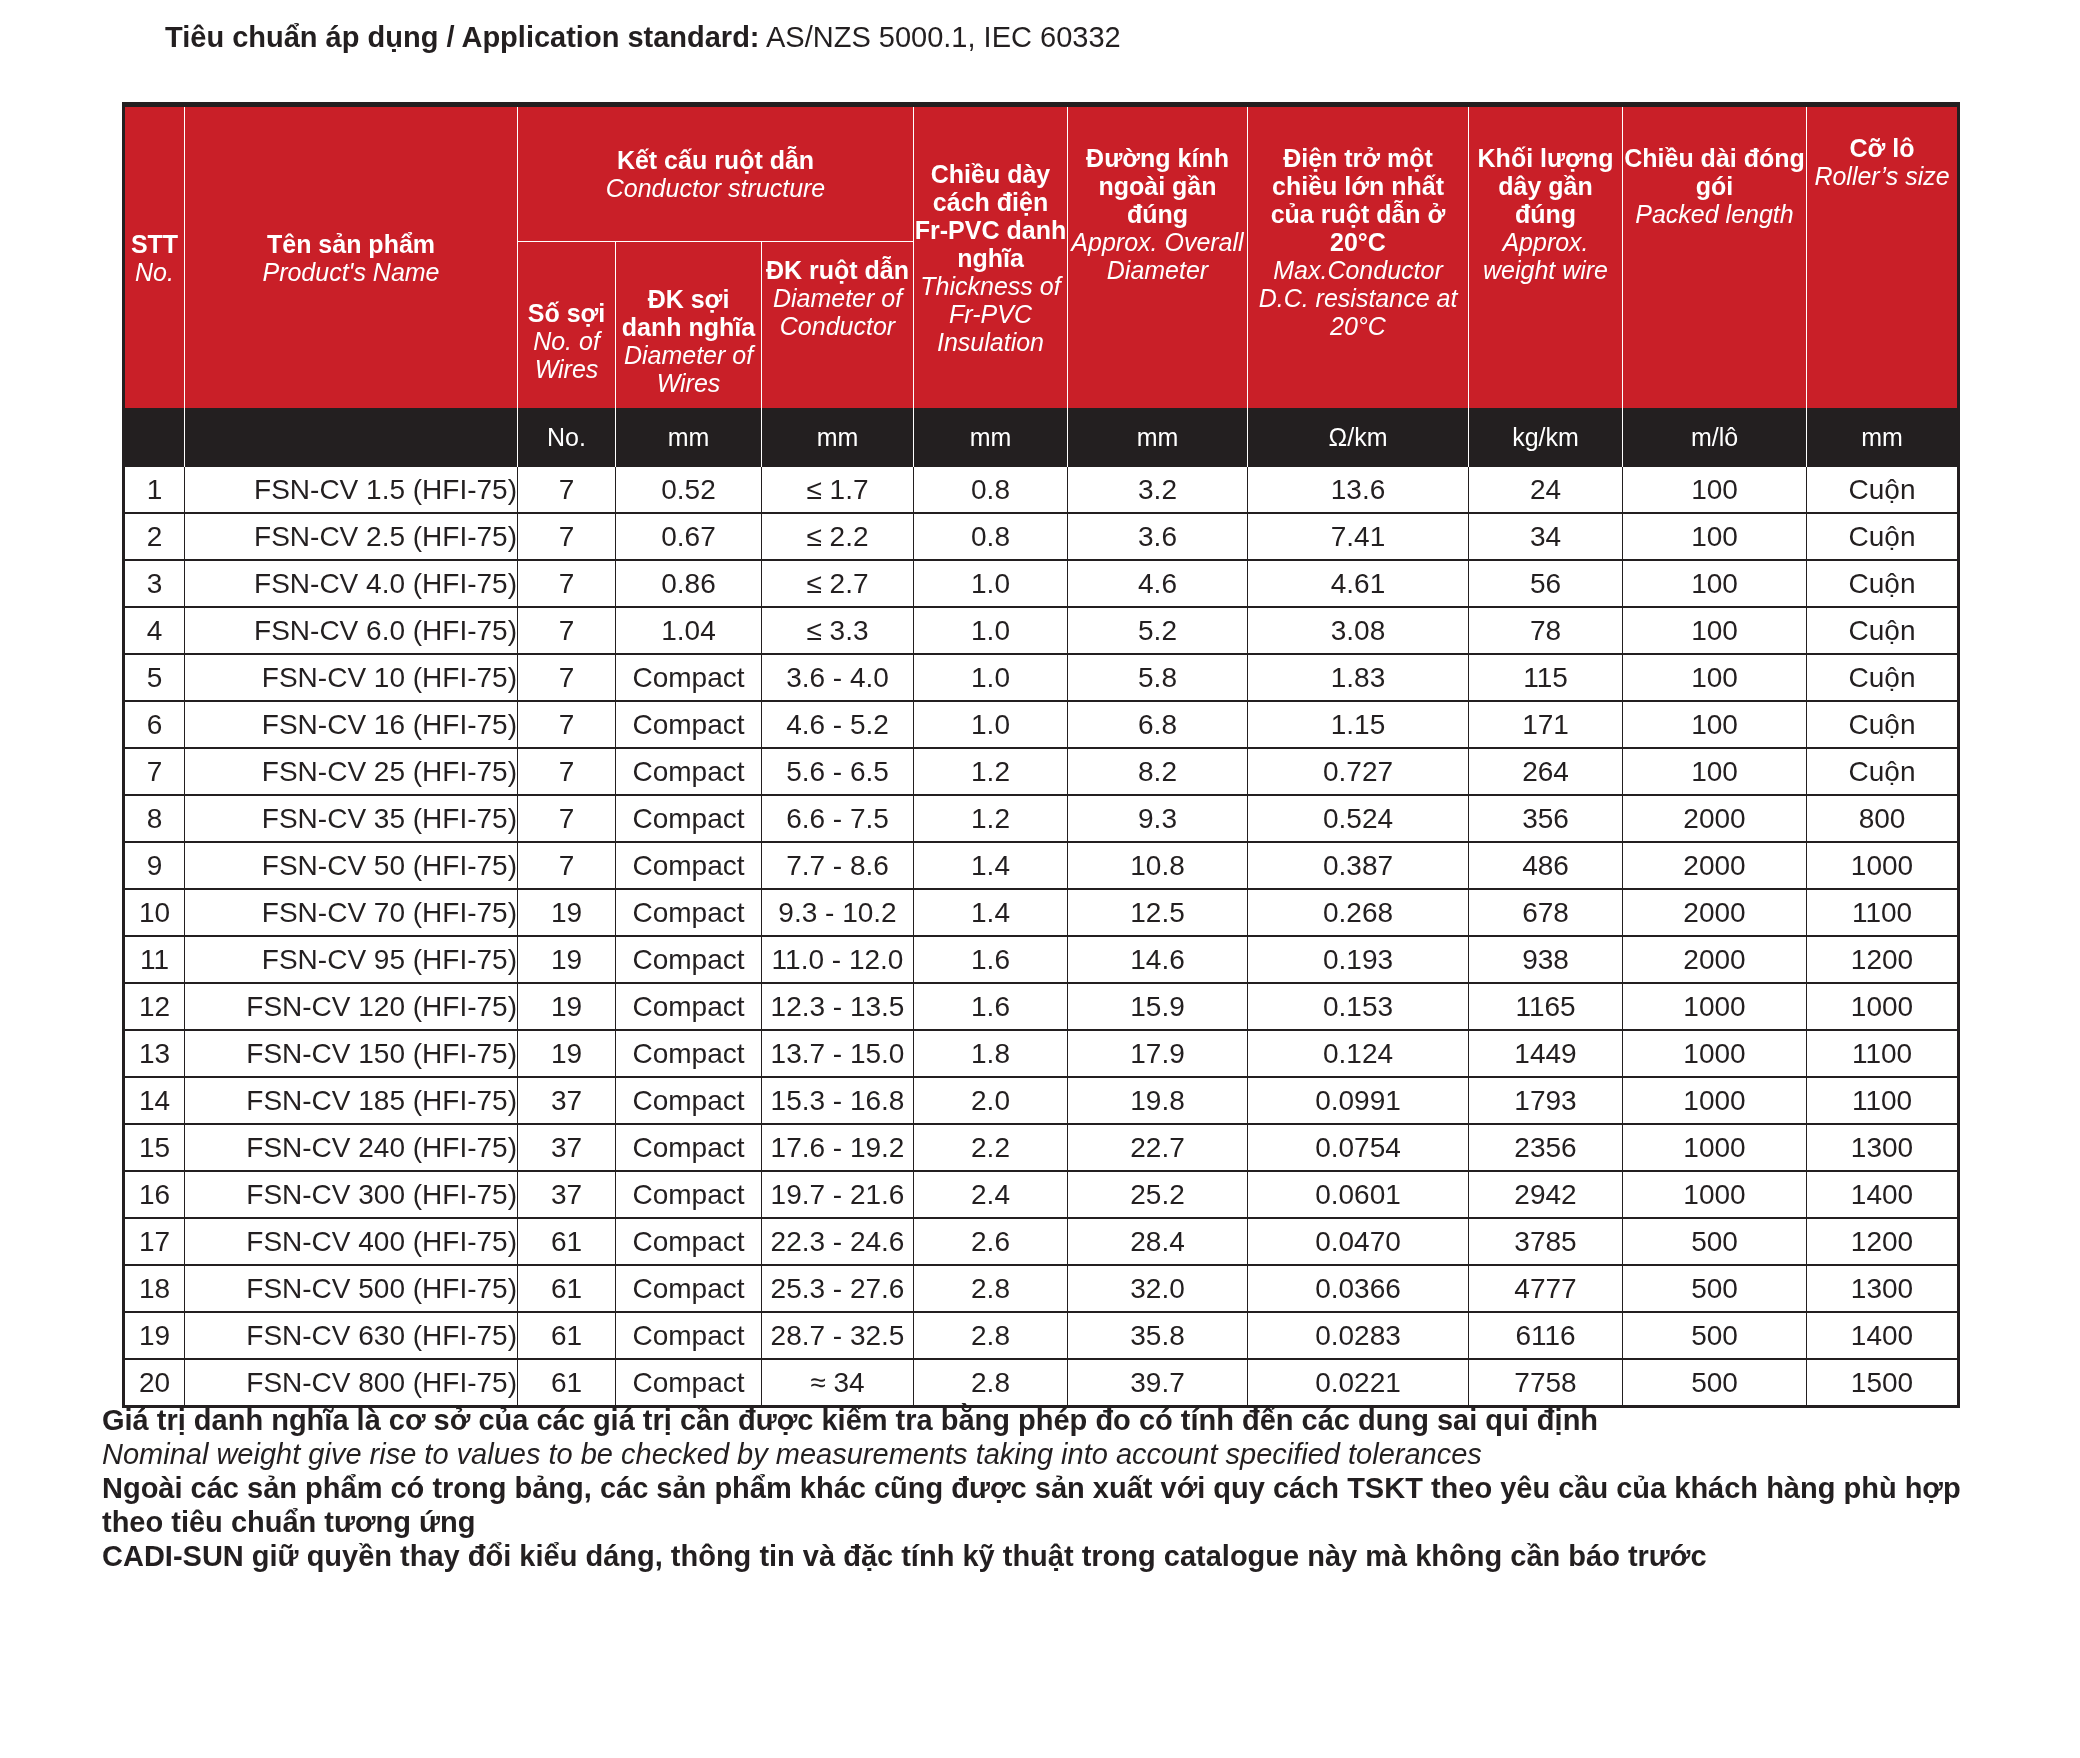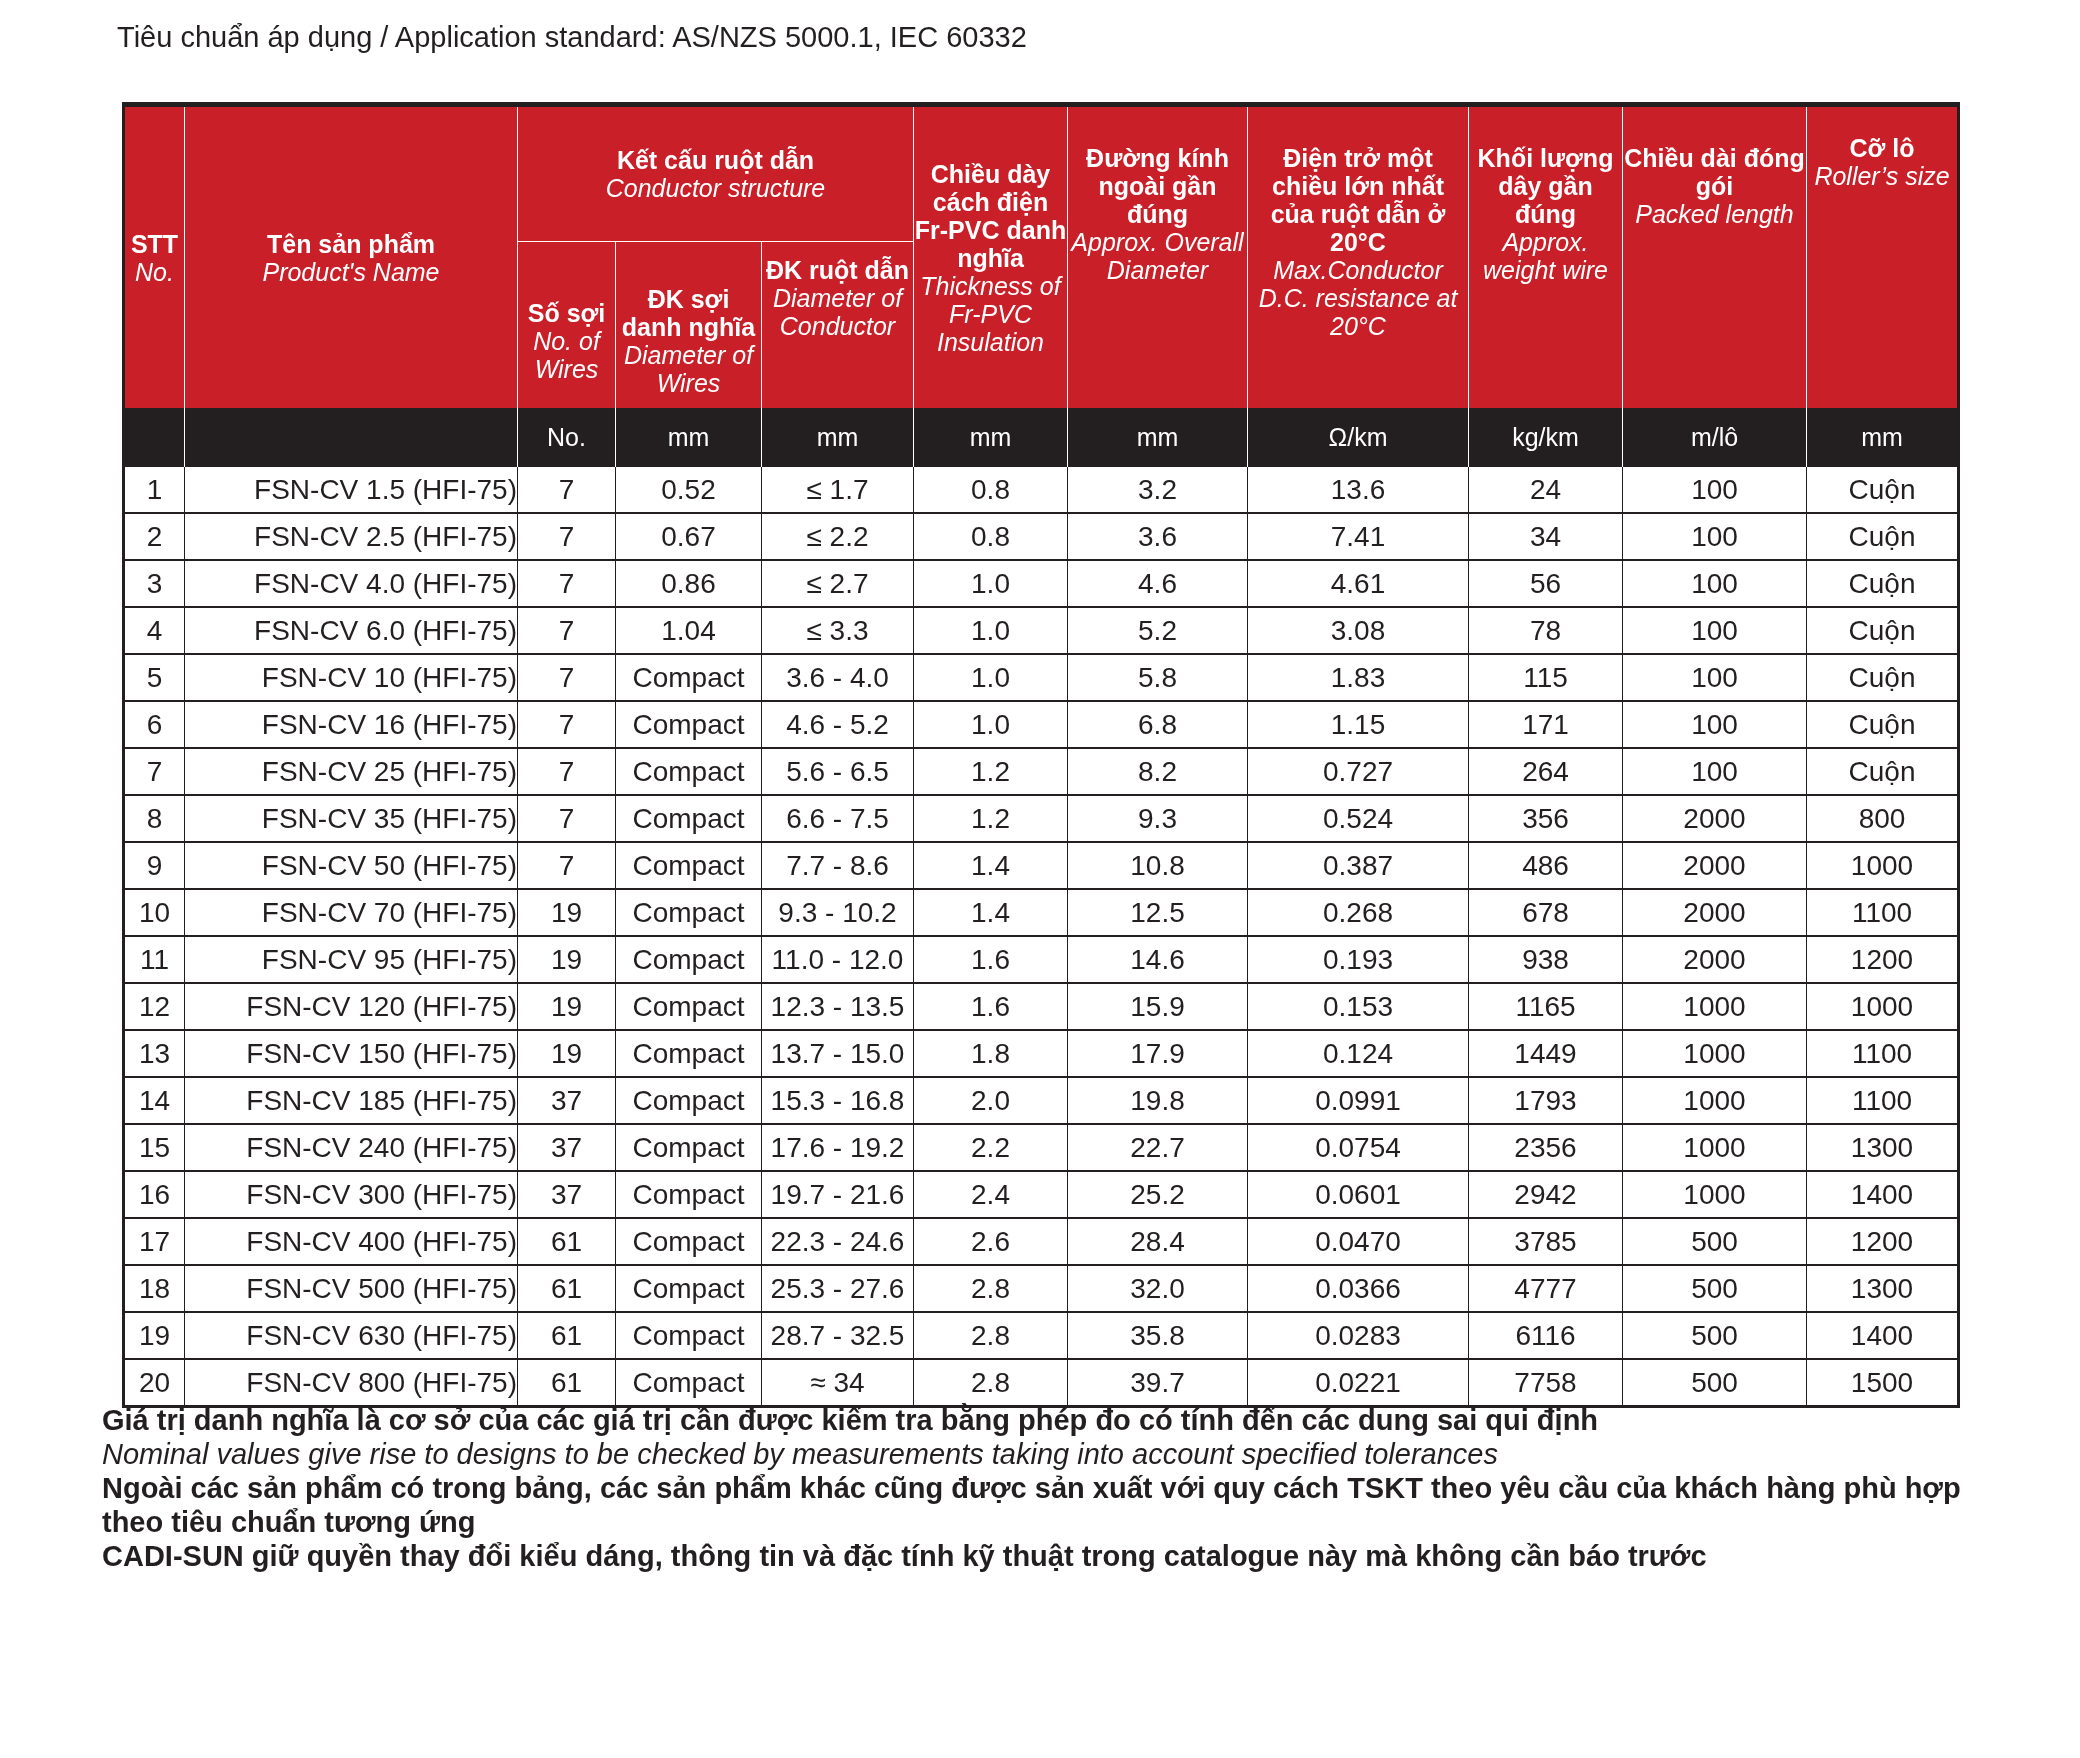--- a/index.html
+++ b/index.html
@@ -1,19 +1,19 @@
 <!DOCTYPE html>
 <html style="font-size:14px"><head>
 <meta charset="utf-8">
 <style>
   html, body { margin: 0; padding: 0; background: #ffffff; }
   body { width: 2080px; height: 1758px; position: relative; overflow: hidden;
          font-family: "Liberation Sans", sans-serif; color: #231f20; }
   .std-line { position: absolute; left: 117px; top: 21px; font-size: 29px; white-space: nowrap; }
-  .std-line b { font-weight: normal; }
+  .std-line b { font-weight: bold; margin-left: 48px; }
   table.spec { position: absolute; left: 122px; top: 102px; width: 1835px;
                border-collapse: collapse; table-layout: fixed; }
   .spec th, .spec td { padding: 0; text-align: center; vertical-align: middle; }
   .spec thead tr.head-main th, .spec thead tr.head-sub th {
       background: #c91f28; color: #ffffff; border-left: 1.8px solid #ffffff;
       font-size: 25px; line-height: 28px; font-weight: bold; }
   .spec thead tr.head-main th:first-child { border-left: none; }
   .spec thead .en { display: block; font-weight: normal; font-style: italic; }
   .spec thead .vi { display: block; }
   .spec thead tr.head-main th.group { border-bottom: 1.8px solid #ffffff; height: 131px; }
@@ -377,17 +377,17 @@
         <td>0.0221</td>
         <td>7758</td>
         <td>500</td>
         <td>1500</td>
       </tr>
     </tbody>
 </table>
 
 <div class="notes" id="notes">
     <div class="vi">Giá trị danh nghĩa là cơ sở của các giá trị cần được kiểm tra bằng phép đo có tính đến các dung sai qui định</div>
-    <div class="en">Nominal values give rise to designs to be checked by measurements taking into account specified tolerances</div>
+    <div class="en">Nominal weight give rise to values to be checked by measurements taking into account specified tolerances</div>
     <div class="vi">Ngoài các sản phẩm có trong bảng, các sản phẩm khác cũng được sản xuất với quy cách TSKT theo yêu cầu của khách hàng phù hợp theo tiêu chuẩn tương ứng</div>
     <div class="vi">CADI-SUN giữ quyền thay đổi kiểu dáng, thông tin và đặc tính kỹ thuật trong catalogue này mà không cần báo trước</div>
   </div>
 
 
 </body></html>

